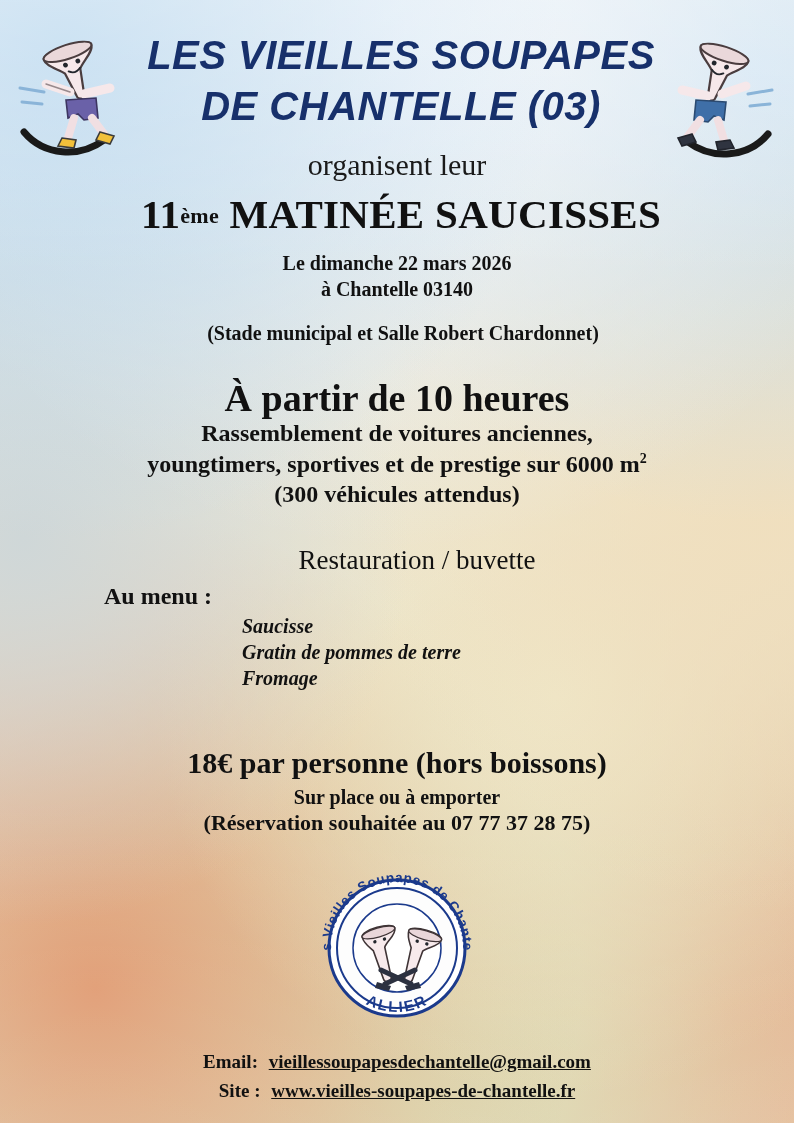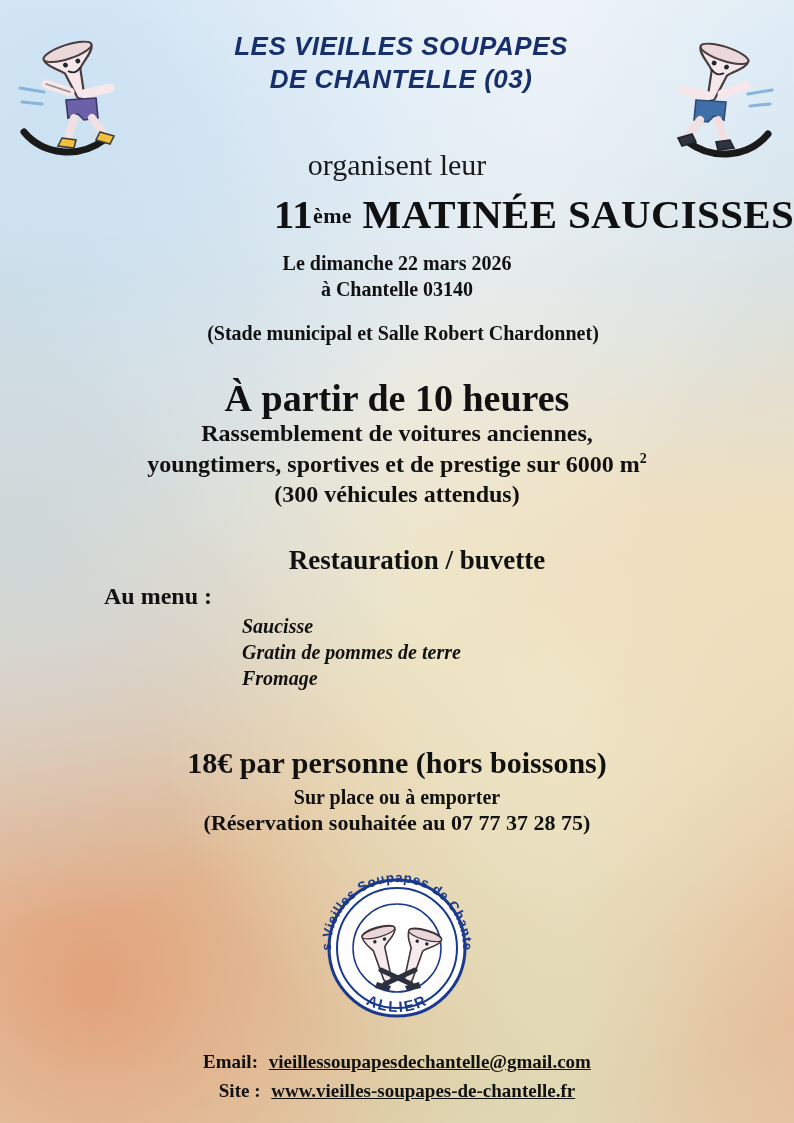--- a/index.html
+++ b/index.html
@@ -50,21 +50,21 @@
 
   .title {
     position: absolute;
     top: 30px;
     left: 0;
     right: 0;
     font-family: "Liberation Sans", sans-serif;
     font-style: italic;
     font-weight: bold;
     color: #17306b;
-    font-size: 26px;
+    font-size: 40px;
     line-height: 1.28;
     letter-spacing: 0.5px;
     margin-left: 8px;
   }
   .title .l2 { display: block; }
 
   .organisent {
     position: absolute;
     top: 148px;
     left: 0; right: 0;
@@ -72,21 +72,20 @@
     color: #1a1a1a;
   }
 
   .matinee {
     position: absolute;
     top: 190px;
     left: 8px; right: 0;
     font-weight: bold;
     font-size: 41px;
     letter-spacing: 0.3px;
-    text-align: right;
   }
   .matinee .ord {
     font-size: 22px;
     vertical-align: 5px;
   }
   .matinee .big {
     font-size: 41px;
   }
 
   .date {
@@ -120,21 +119,21 @@
     font-weight: bold;
     font-size: 24px;
     line-height: 1.28;
   }
   .desc sup { font-size: 14px; vertical-align: super; }
 
   .resto {
     position: absolute;
     top: 545px;
     left: 0; right: 0;
-    font-weight: bold;
+    font-weight: normal;
     font-size: 27px;
     padding-left: 40px;
   }
   .aumenu {
     position: absolute;
     top: 583px;
     left: 104px;
     font-weight: bold;
     font-size: 24px;
     text-align: center;

